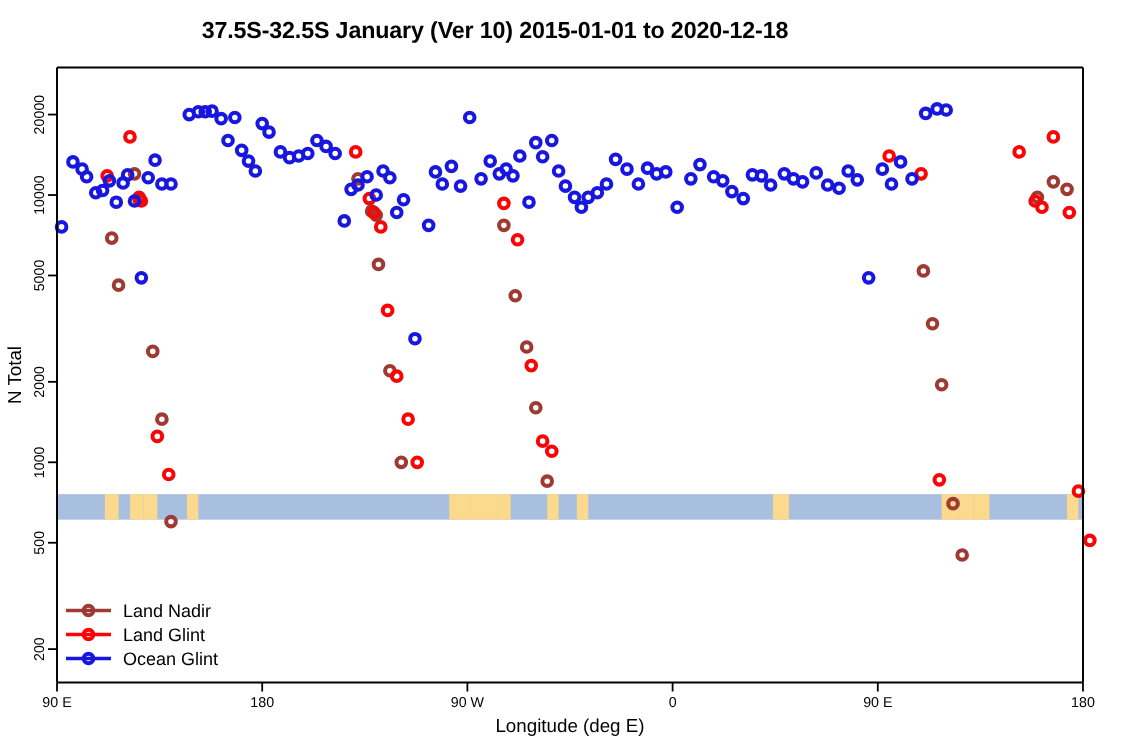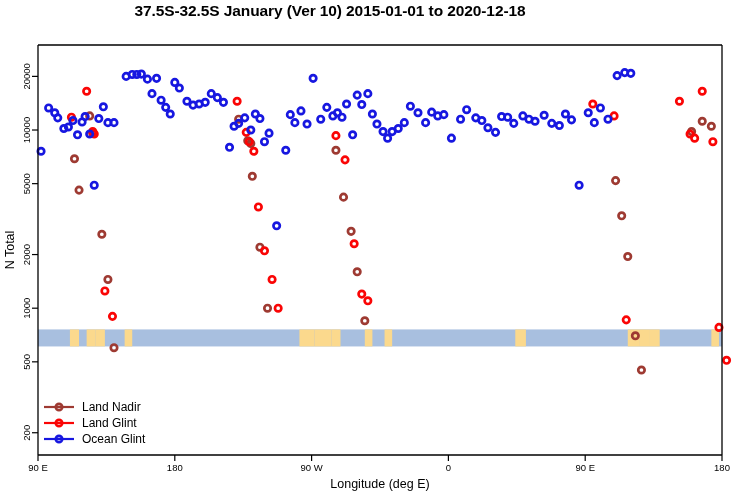--- a/index.html
+++ b/index.html
@@ -4,21 +4,21 @@
 <style>
   html,body{margin:0;padding:0;}
   body{
     width:750px;height:500px;background:#ffffff;overflow:hidden;
     font-family:"Liberation Sans", sans-serif;
     -webkit-font-smoothing:antialiased;
   }
   #figure{position:relative;width:750px;height:500px;}
 
   #chart-title{
-    position:absolute;left:0;top:2px;width:660px;text-align:center;
+    position:absolute;left:0;top:12px;width:660px;text-align:center;
     font-size:15.5px;font-weight:bold;color:#000;letter-spacing:-0.1px;
   }
 
   #plot-svg{position:absolute;left:0;top:0;width:750px;height:500px;}
 
   .axis-label{font-size:12.5px;fill:#000;font-family:"Liberation Sans",sans-serif;}
   .tick-label{font-size:9.5px;fill:#000;font-family:"Liberation Sans",sans-serif;}
   .legend-label{font-size:12px;fill:#000;font-family:"Liberation Sans",sans-serif;}
 </style>
 </head>

